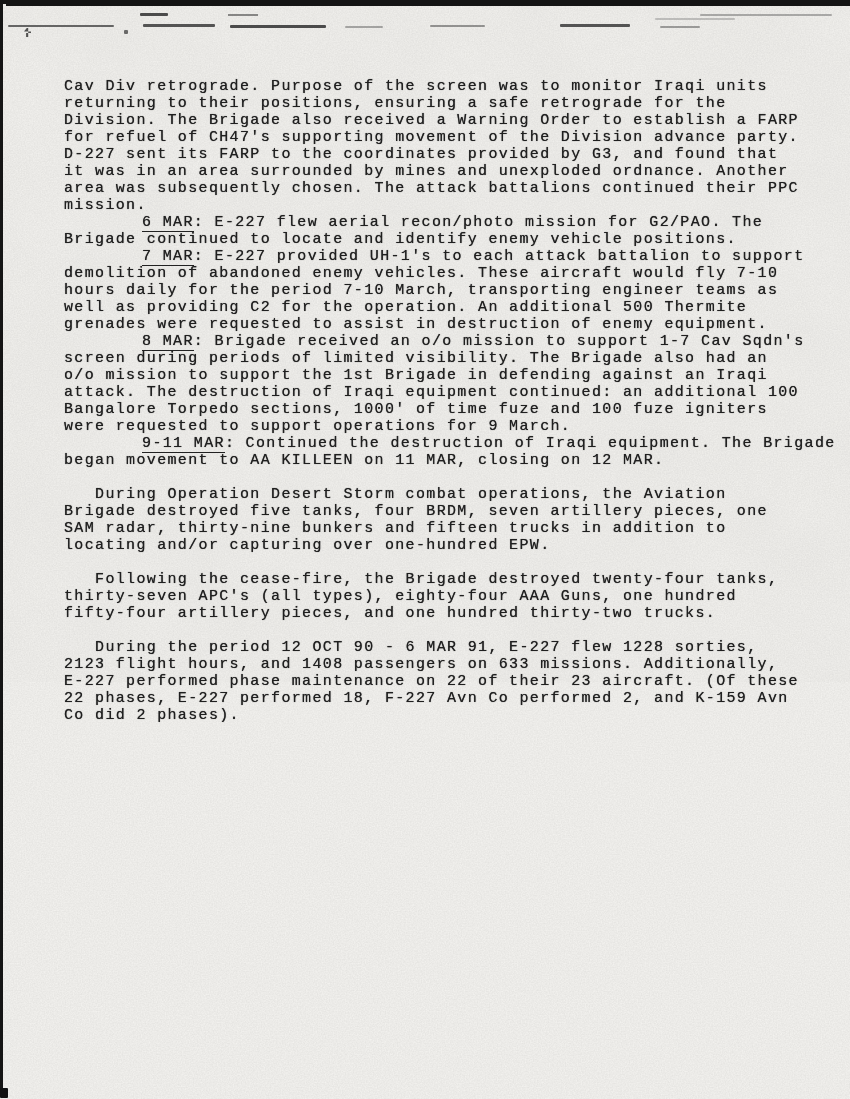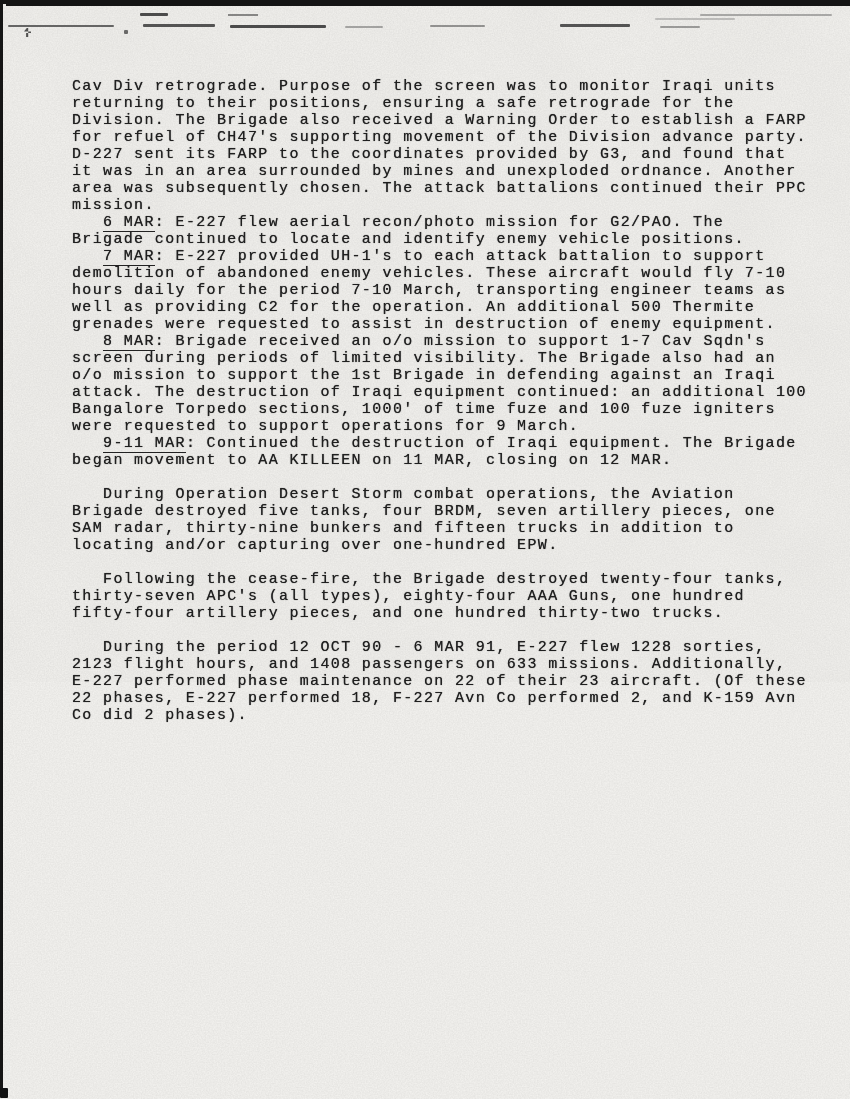--- a/index.html
+++ b/index.html
@@ -11,32 +11,33 @@
   }
   .page{
     position:relative;
     width:850px;height:1099px;
     background:#f5f4f1;
     overflow:hidden;
   }
   
   .doc-body{
     position:absolute;
-    left:72px;top:78px;
+    left:64px;top:78px;
     width:766px;
     color:#1f1f1f;
     font-size:15px;
     line-height:17px;
     letter-spacing:1.35px;
     white-space:pre;
     text-shadow:0 0 0.8px rgba(25,25,25,0.85);
   }
   .line{height:17px;}
   .line .u{
     border-bottom:1.5px solid #222;
+    margin-left:47px;
   }
   
   .artifact{position:absolute;pointer-events:none;}
   .top-bar{left:6px;top:0;width:844px;height:6px;background:#141414;}
   .top-bar-cap{left:0;top:0;width:6px;height:4px;background:#141414;}
   .left-edge-line{left:0;top:4px;width:3px;height:1093px;background:#151515;}
   .left-edge-foot{left:0;top:1088px;width:8px;height:10px;background:#111;border-radius:1px;}
   .smudge{background:#3a3a3a;height:2px;opacity:0.75;border-radius:1px;}
   .smudge.s1{left:8px;top:25px;width:106px;}
   .smudge.s2{left:143px;top:24px;width:72px;opacity:0.85;height:3px;}

